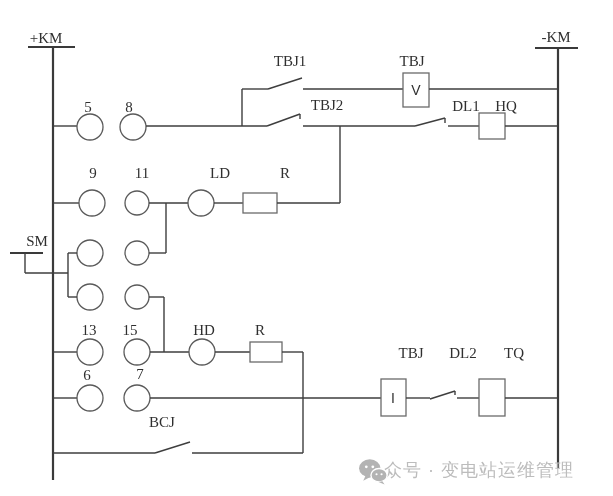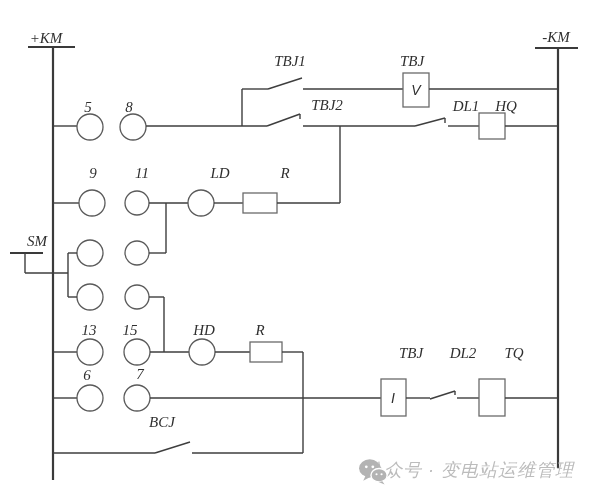--- a/index.html
+++ b/index.html
@@ -1,17 +1,17 @@
 <!DOCTYPE html>
 <html><head>
 <meta charset="utf-8">
 <style>
   html,body{margin:0;padding:0;background:#ffffff;}
   #stage{position:relative;width:613px;height:496px;background:#ffffff;overflow:hidden;
-         font-family:"Liberation Serif","DejaVu Serif",serif;font-style:italic;}
+         font-family:"Liberation Serif","DejaVu Serif",serif;}
   svg{position:absolute;left:0;top:0;}
   .lbl{font-family:"Liberation Serif","DejaVu Serif",serif;font-size:15px;fill:#2f2f2f;}
   .coil-letter{font-family:"Liberation Sans","DejaVu Sans",sans-serif;font-size:14px;fill:#2f2f2f;}
   .wire{stroke:#3e3e3e;stroke-width:1.4;fill:none;}
   .bus{stroke:#3a3a3a;stroke-width:2.2;fill:none;}
   .dev{stroke:#5a5a5a;stroke-width:1.3;fill:#ffffff;}
   .box{stroke:#6a6a6a;stroke-width:1.3;fill:#ffffff;}
   #watermark{position:absolute;left:358px;top:458px;display:flex;align-items:center;gap:7px;}
   #watermark .wm-text{font-family:"Liberation Sans","DejaVu Sans",sans-serif;font-size:18px;
                       color:#bcbcbc;letter-spacing:1px;white-space:nowrap;}

